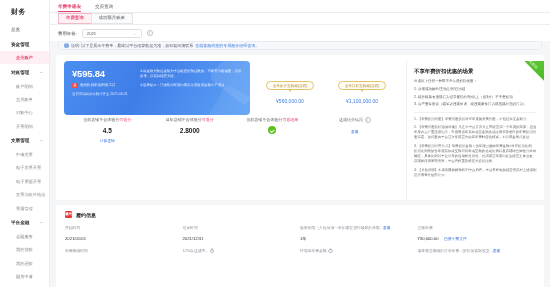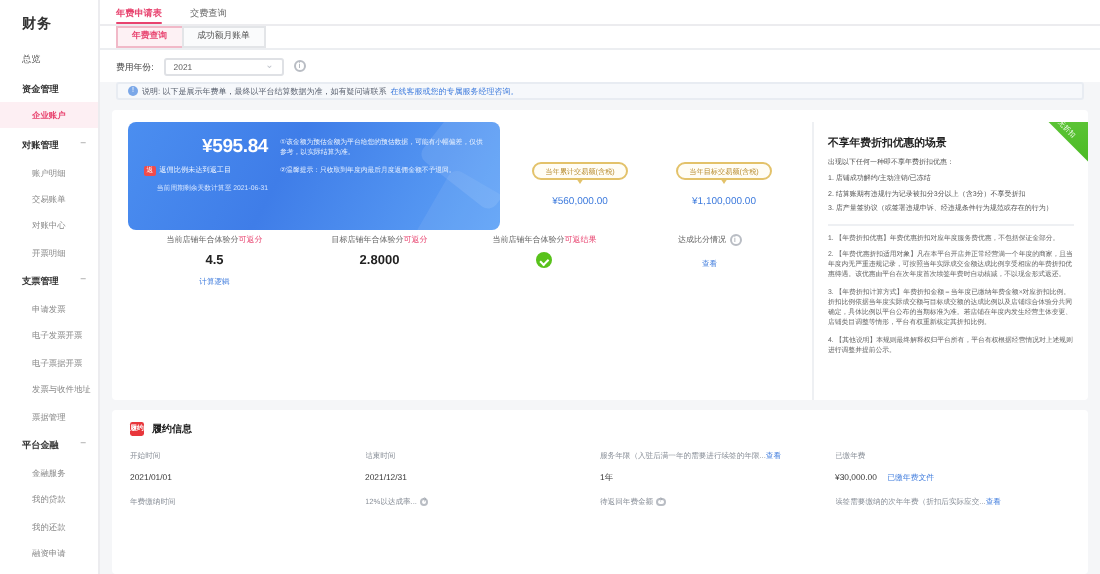--- a/index.html
+++ b/index.html
@@ -122,21 +122,21 @@
     display: flex; padding: 7px 8px; gap: 6px; max-width: 186px;
   }
   .hero::before {
     content:""; position:absolute; right:-14px; top:-10px; width:46px; height:46px;
     background: rgba(255,255,255,.10); transform: rotate(38deg); border-radius: 5px;
   }
   .hero::after {
     content:""; position:absolute; right:-4px; bottom:-16px; width:40px; height:40px;
     background: rgba(255,255,255,.07); transform: rotate(30deg); border-radius: 5px;
   }
-  .hero-l { width: 62px; flex: 0 0 62px; position: relative; z-index: 2; text-align: right; }
+  .hero-l { width: 62px; flex: 0 0 62px; position: relative; z-index: 2; }
   .hero-amt { color: #fff; font-size: 9.5px; font-weight: bold; letter-spacing: -.2px; }
   .hero-tagline { display: flex; align-items: flex-start; gap: 2px; margin-top: 3.5px; }
   .hero-badge {
     background: #f04b4b; color: #fff; font-size: 3.3px; border-radius: 1px;
     padding: .8px 1.2px; line-height: 1; flex: 0 0 auto; margin-top: .4px;
   }
   .hero-sub { color: #eaf2ff; font-size: 3.6px; line-height: 1.35; }
   .hero-date { color: #d4e4ff; font-size: 3.4px; line-height: 1.35; margin-top: 4px; }
   .hero-r { flex: 1; position: relative; z-index: 2; padding-top: 1px; }
   .hero-note { color: #e8f1ff; font-size: 3.4px; line-height: 1.45; }

